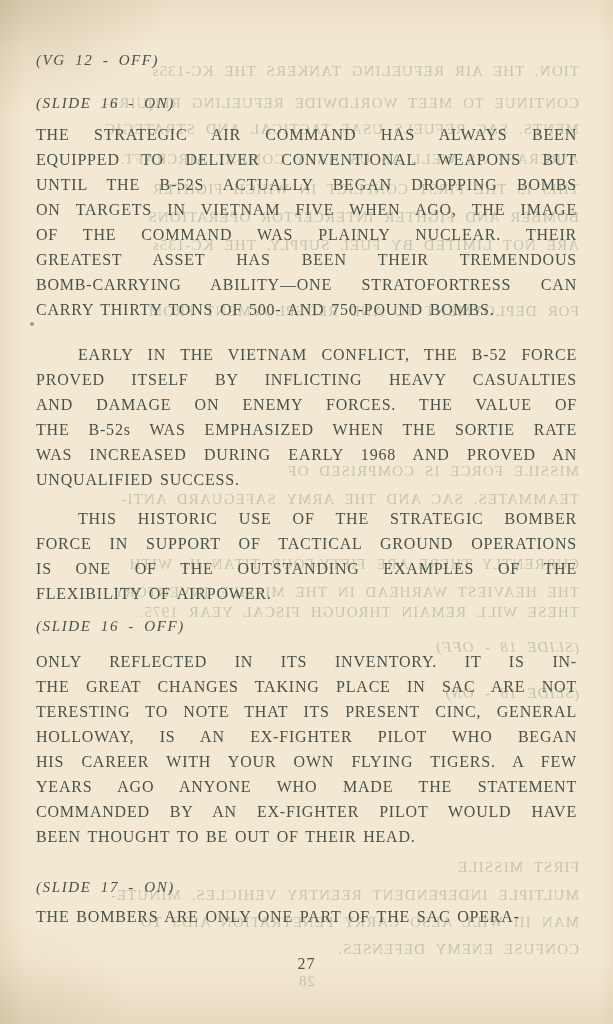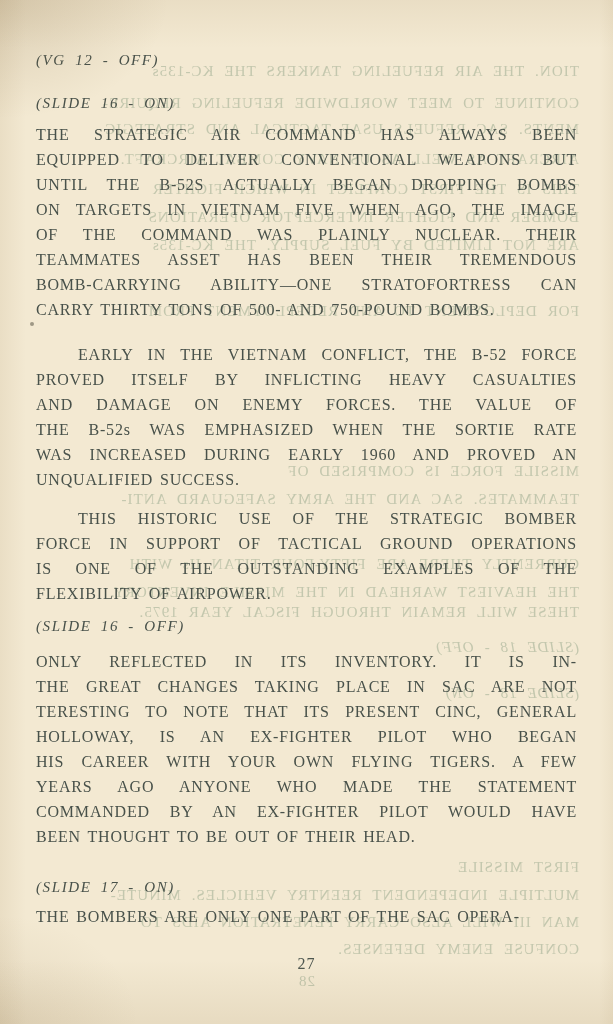--- a/index.html
+++ b/index.html
@@ -113,30 +113,30 @@
     </div>
   <div class="content" id="content">
       <div class="cue" style="margin-top: 0px;">(VG 12 - OFF)</div>
       <div class="cue" style="margin-top: 18px;">(SLIDE 16 - ON)</div>
       <div class="para" style="margin-top: 6px;">
         <div class="tline">THE STRATEGIC AIR COMMAND HAS ALWAYS BEEN</div>
         <div class="tline">EQUIPPED TO DELIVER CONVENTIONAL WEAPONS BUT</div>
         <div class="tline">UNTIL THE B-52S ACTUALLY BEGAN DROPPING BOMBS</div>
         <div class="tline">ON TARGETS IN VIETNAM FIVE WHEN AGO, THE IMAGE</div>
         <div class="tline">OF THE COMMAND WAS PLAINLY NUCLEAR.  THEIR</div>
-        <div class="tline">TEAMMATES ASSET HAS BEEN THEIR TREMENDOUS</div>
+        <div class="tline">GREATEST ASSET HAS BEEN THEIR TREMENDOUS</div>
         <div class="tline">BOMB-CARRYING ABILITY—ONE STRATOFORTRESS CAN</div>
         <div class="tline lastline">CARRY THIRTY TONS OF 500- AND 750-POUND BOMBS.</div>
       </div>
       <div class="para" style="margin-top: 20px;">
         <div class="tline indent">EARLY IN THE VIETNAM CONFLICT, THE B-52 FORCE</div>
         <div class="tline">PROVED ITSELF BY INFLICTING HEAVY CASUALTIES</div>
         <div class="tline">AND DAMAGE ON ENEMY FORCES.  THE VALUE OF</div>
         <div class="tline">THE B-52s WAS EMPHASIZED WHEN THE SORTIE RATE</div>
-        <div class="tline">WAS INCREASED DURING EARLY 1960 AND PROVED AN</div>
+        <div class="tline">WAS INCREASED DURING EARLY 1968 AND PROVED AN</div>
         <div class="tline lastline">UNQUALIFIED SUCCESS.</div>
       </div>
       <div class="para" style="margin-top: 14px;">
         <div class="tline indent">THIS HISTORIC USE OF THE STRATEGIC BOMBER</div>
         <div class="tline">FORCE IN SUPPORT OF TACTICAL GROUND OPERATIONS</div>
         <div class="tline">IS ONE OF THE OUTSTANDING EXAMPLES OF THE</div>
         <div class="tline lastline">FLEXIBILITY OF AIRPOWER.</div>
       </div>
       <div class="cue" style="margin-top: 8px;">(SLIDE 16 - OFF)</div>
       <div class="para" style="margin-top: 10px;">

